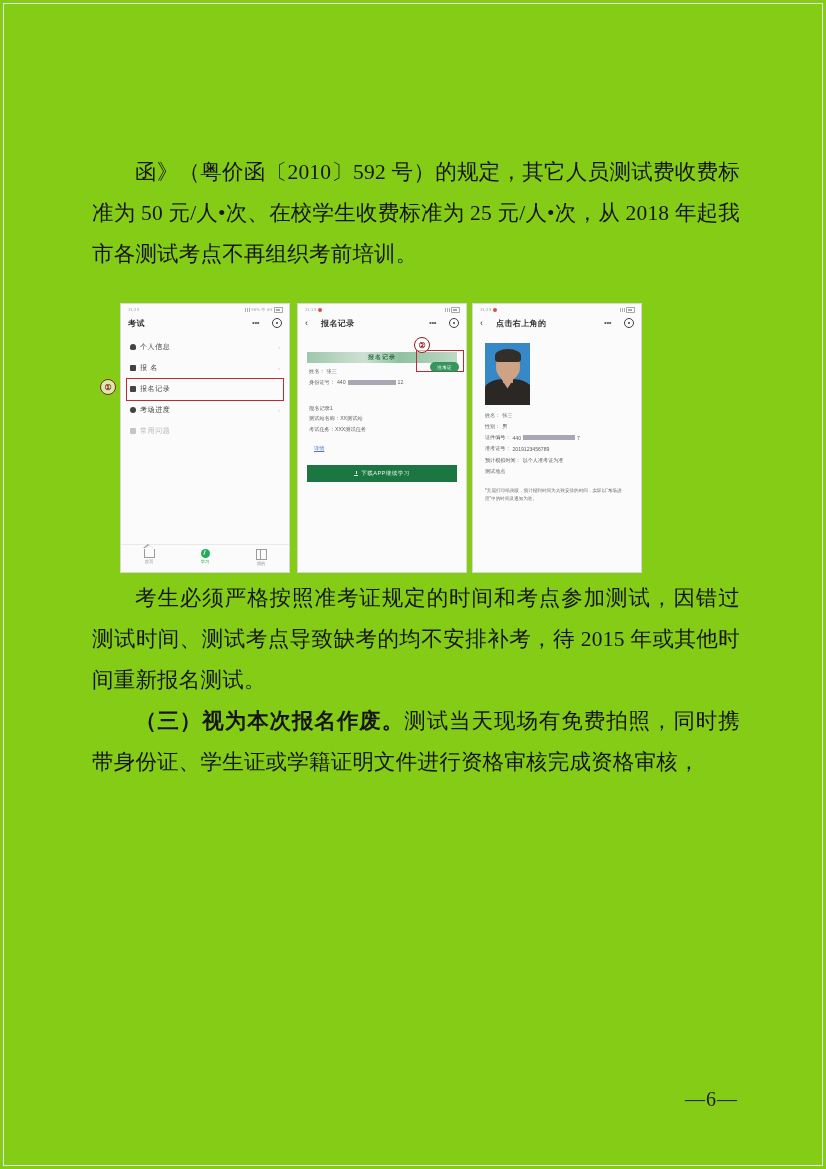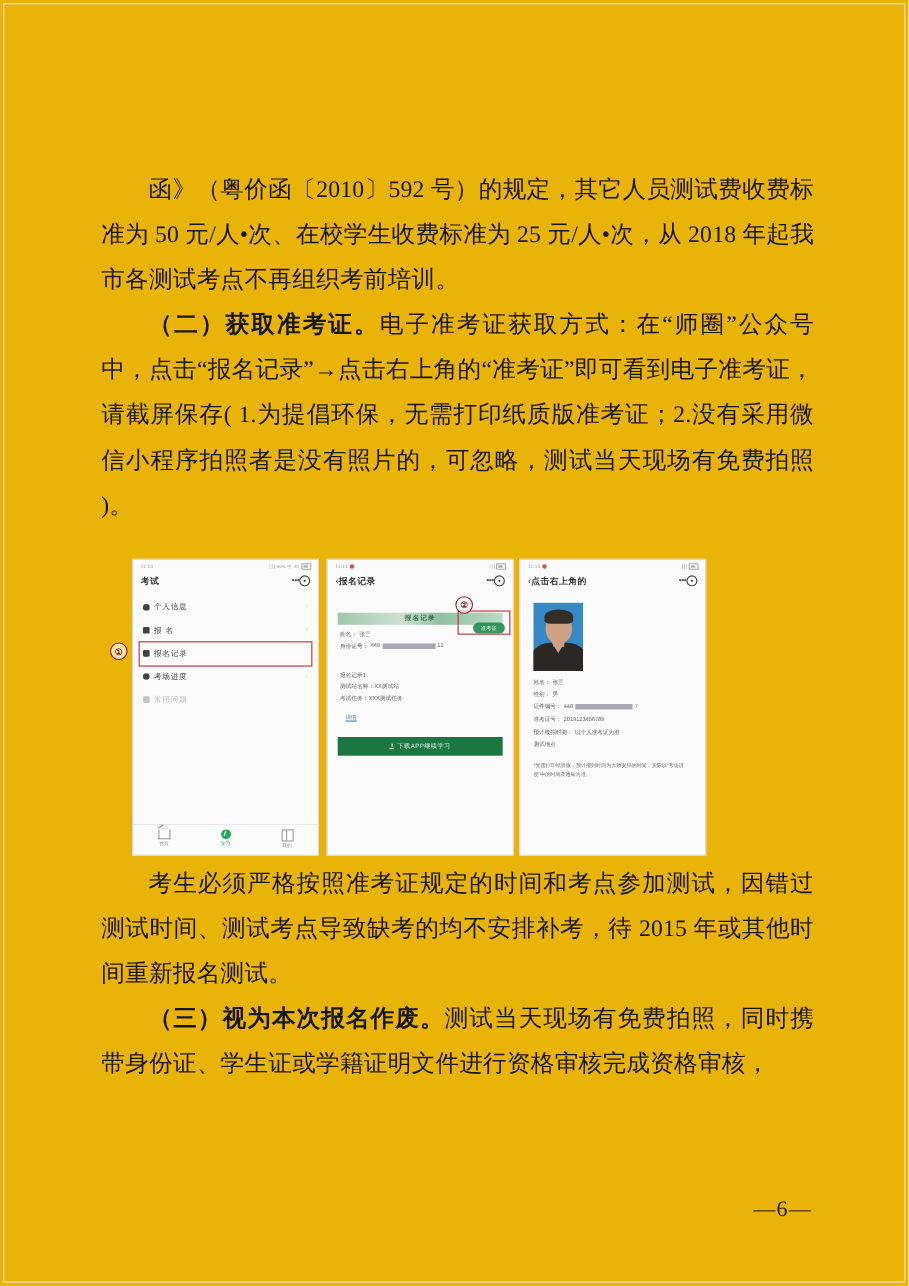--- a/index.html
+++ b/index.html
@@ -4,21 +4,21 @@
 <style>
   html, body {
     margin: 0;
     padding: 0;
     background: #ffffff;
   }
   .page {
     position: relative;
     width: 826px;
     height: 1169px;
-    background: #eab308;
+    background: #84cc16;
     box-sizing: border-box;
     overflow: hidden;
     font-family: "Liberation Serif", "DejaVu Serif", serif;
     color: #1a1a1a;
   }
   
   .scan-border {
     position: absolute;
     left: 3px; top: 3px; right: 3px; bottom: 3px;
     border: 1px solid #e2e2e2;
@@ -89,21 +89,21 @@
     display:inline-block; width:7px; height:3.6px;
     border:0.6px solid #a8a8a8; border-radius:0.8px;
     position:relative;
   }
   .batt::after{content:"";position:absolute;left:0.5px;top:0.5px;bottom:0.5px;width:4px;background:#a8a8a8;}
 
   .nav-bar {
     display: flex;
     align-items: center;
     padding: 4px 7px 6px 7px;
-    gap: 0;
+    gap: 13px;
   }
   .nav-back {
     font-size: 9px;
     color: #333;
     line-height: 1;
     font-weight: 300;
   }
   .nav-title {
     font-size: 8px;
     font-weight: bold;
@@ -380,21 +380,20 @@
 <body>
 
 <div class="page">
   <div class="scan-border"></div>
 
   <div class="doc-body">
 
     <p class="para indent">函》（粤价函〔2010〕592 号）的规定，其它人员测试费收费标准为 50 元/人•次、在校学生收费标准为 25 元/人•次，从 2018 年起我市各测试考点不再组织考前培训。</p>
 
 
-    <p class="para indent"><span class="bold-run">（二）获取准考证。</span><span>电子准考证获取方式：在“师圈”公众号中，点击“报名记录”→点击右上角的“准考证”即可看到电子准考证，请截屏保存( 1.为提倡环保，无需打印纸质版准考证；2.没有采用微信小程序拍照者是没有照片的，可忽略，测试当天现场有免费拍照 )。</span></p>
 
     <div class="figure">
 
       <div class="badge-circle" style="left:8px; top:86px;">①</div>
 
       <div class="badge-circle" style="left:322px; top:44px;">②</div>
 
       <div class="phone phone-1">
         <div class="status-bar">
           <div class="status-left">11:13</div>

